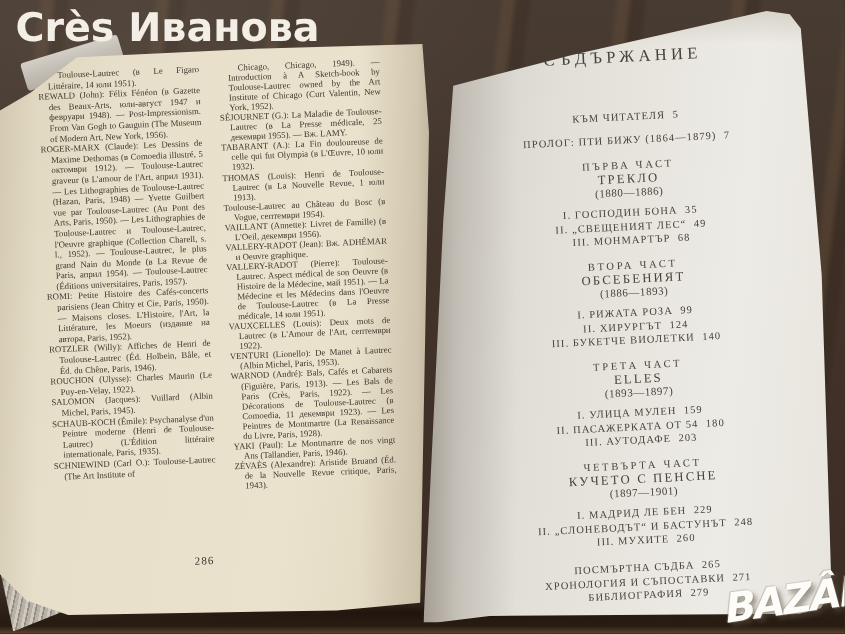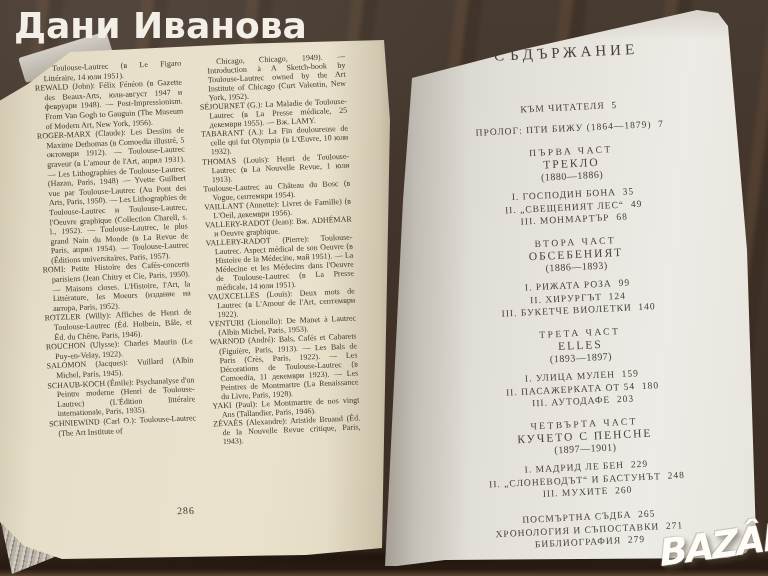--- a/index.html
+++ b/index.html
@@ -212,15 +212,15 @@
           </div>
           <div class="toc-back">
             <div class="toc-line">ПОСМЪРТНА СЪДБА&nbsp;&nbsp;265</div>
             <div class="toc-line">ХРОНОЛОГИЯ И СЪПОСТАВКИ&nbsp;&nbsp;271</div>
             <div class="toc-line">БИБЛИОГРАФИЯ&nbsp;&nbsp;279</div>
           </div>
         </div>
     </div>
   </div>
 
-  <div class="watermark">Дани Иванова</div>
+  <div class="watermark">Crès Иванова</div>
   <div class="bazar">BAZÂR</div>
 </div>
 
 </body></html>

